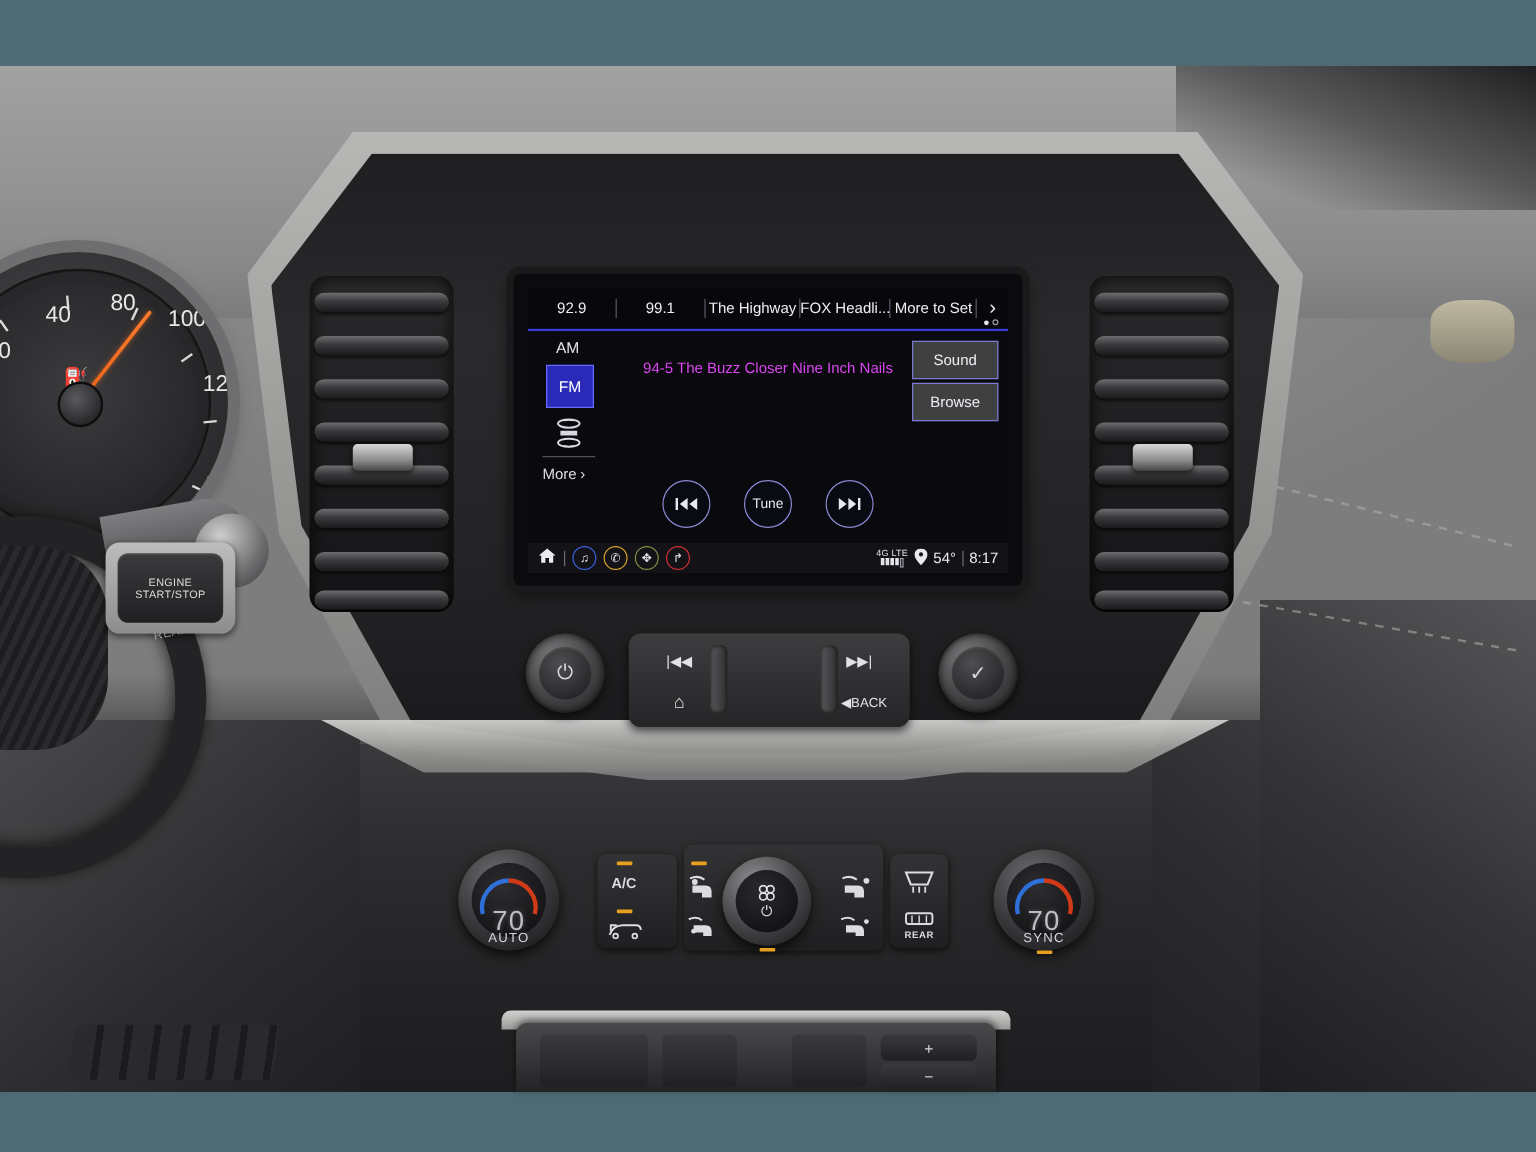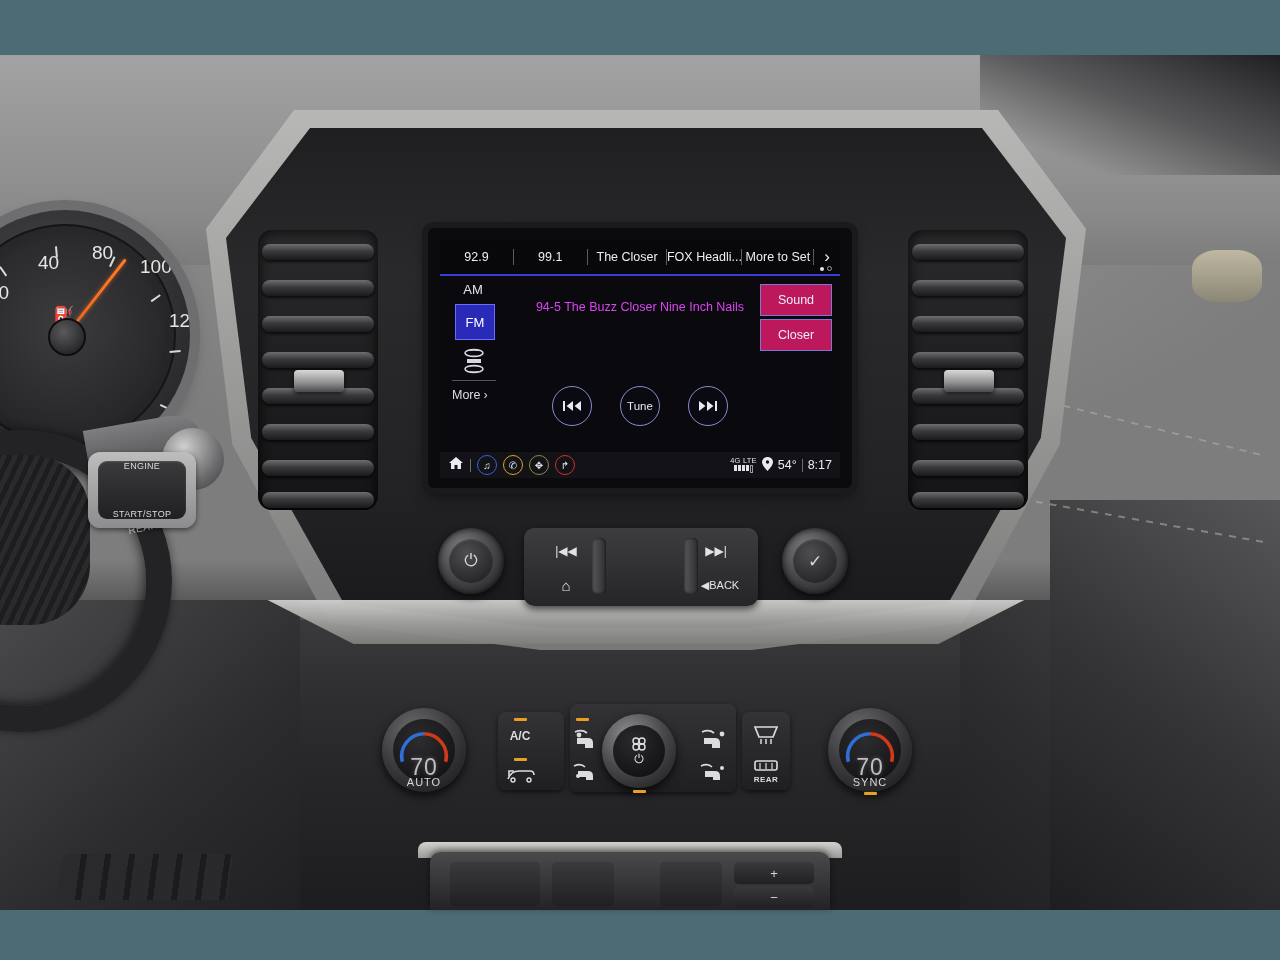--- a/index.html
+++ b/index.html
@@ -57,21 +57,21 @@
         border:26px solid #232325;background:transparent;
         box-shadow:inset 0 0 14px rgba(0,0,0,.8), 0 0 10px rgba(0,0,0,.5);}
   .wheel-grip{position:absolute;left:-20px;top:455px;width:110px;height:170px;border-radius:0 60px 60px 0;
         background:repeating-linear-gradient(115deg,#2a2a2c 0 5px,#1d1d1f 5px 10px);}
 
   
   .ss-bezel{position:absolute;left:88px;top:452px;width:108px;height:76px;border-radius:12px;
         background:linear-gradient(180deg,#bdbdbd,#8c8c8e);box-shadow:0 2px 5px rgba(0,0,0,.5);}
   .ss-btn{position:absolute;left:98px;top:461px;width:88px;height:58px;border-radius:9px;
         background:linear-gradient(180deg,#3a3a3c,#202022);display:flex;flex-direction:column;
-        align-items:center;justify-content:space-between;box-shadow:inset 0 1px 2px rgba(255,255,255,.15);}
+        align-items:center;justify-content:center;box-shadow:inset 0 1px 2px rgba(255,255,255,.15);}
   .ss-btn span{color:#dcdcdc;font-size:9px;line-height:10px;letter-spacing:.3px;text-align:center;}
 
   
   .stack-outer{position:absolute;left:206px;top:110px;width:880px;height:540px;
         border-radius:60px/70px;
         background:linear-gradient(180deg,#b7b7b5 0%,#a3a3a1 35%,#8e8e8c 70%,#78787a 100%);
         clip-path:polygon(10% 0%, 90% 0%, 100% 22%, 97% 62%, 86% 95%, 62% 100%, 38% 100%, 14% 95%, 3% 62%, 0% 22%);
         box-shadow:0 8px 24px rgba(0,0,0,.45);}
   .stack-inner{position:absolute;left:226px;top:128px;width:840px;height:500px;
         border-radius:50px/60px;
@@ -117,25 +117,25 @@
         background:#2a2ab8;display:flex;align-items:center;justify-content:center;color:#fff;font-size:13px;}
   .side-sxm{position:absolute;left:14px;top:70px;width:40px;height:30px;display:flex;align-items:center;justify-content:center;}
   .side-div{position:absolute;left:12px;top:104px;width:44px;height:1px;background:#54545f;}
   .side-more{position:absolute;left:12px;top:112px;color:#dcdce4;font-size:12.5px;display:flex;align-items:center;gap:3px;}
 
   .now{position:absolute;left:66px;top:0;width:268px;text-align:center;}
   .freq{color:#f2f2f6;font-size:21px;margin-top:18px;letter-spacing:.5px;}
   .meta{color:#d946ef;font-size:12.5px;margin-top:24px;text-align:center;}
 
   .rbtn{position:absolute;right:8px;width:70px;height:30px;border:1px solid #7a7ad6;
-        display:flex;align-items:center;justify-content:center;color:#ececf4;font-size:12.5px;background:#be185d;}
+        display:flex;align-items:center;justify-content:center;color:#ececf4;font-size:12.5px;background:#404040;}
   .rbtn.sound{top:8px;}
   .rbtn.browse{top:43px;}
 
-  .transport{position:absolute;left:66px;top:110px;width:268px;display:flex;justify-content:center;gap:28px;}
+  .transport{position:absolute;left:66px;top:124px;width:268px;display:flex;justify-content:center;gap:28px;}
   .tcirc{width:38px;height:38px;border-radius:50%;border:1.3px solid #8a8ad2;display:flex;
         align-items:center;justify-content:center;color:#e9e9f2;font-size:12px;background:#0a0a12;}
   .tcirc.tune{font-size:11.5px;}
 
   
   .statusbar{position:absolute;left:0;bottom:0;width:400px;height:26px;background:#121217;
         display:flex;align-items:center;justify-content:space-between;padding:0 8px;box-sizing:border-box;}
   .sb-left{display:flex;align-items:center;gap:6px;}
   .sb-right{display:flex;align-items:center;gap:5px;color:#eaeaf0;font-size:12.5px;}
   .sicon{width:18px;height:18px;border-radius:50%;border:1.6px solid #888;display:flex;
@@ -290,21 +290,21 @@
   </div>
 
   <div class="screen-bezel"></div>
   <div class="screen">
 
     <div class="preset-bar">
       <div class="preset" style="width:74px;">92.9</div>
       <div class="preset-sep"></div>
       <div class="preset" style="width:74px;">99.1</div>
       <div class="preset-sep"></div>
-      <div class="preset" style="width:80px;">The Closer</div>
+      <div class="preset" style="width:80px;">The Highway</div>
       <div class="preset-sep"></div>
       <div class="preset" style="width:74px;">FOX Headli...</div>
       <div class="preset-sep"></div>
       <div class="preset" style="width:72px;">More to Set</div>
       <div class="preset-sep"></div>
       <div class="chev">›</div>
     </div>
     <div class="dots">
       <div class="dot"></div>
       <div class="dot off"></div>
@@ -330,21 +330,21 @@
           <span>More</span>
           <span>›</span>
         </div>
       </div>
 
       <div class="now">
         <div class="meta">94-5 The Buzz Closer Nine Inch Nails</div>
       </div>
 
       <div class="rbtn sound">Sound</div>
-      <div class="rbtn browse">Closer</div>
+      <div class="rbtn browse">Browse</div>
 
       <div class="transport">
         <div class="tcirc">
           <svg width="20" height="12" viewBox="0 0 20 12">
               <rect x="1" y="1" width="2" height="10" fill="#e9e9f2"></rect>
               <polygon points="11,1 11,11 4.5,6" fill="#e9e9f2"></polygon>
               <polygon points="19,1 19,11 12.5,6" fill="#e9e9f2"></polygon>
             </svg>
         </div>
         <div class="tcirc tune">Tune</div>

